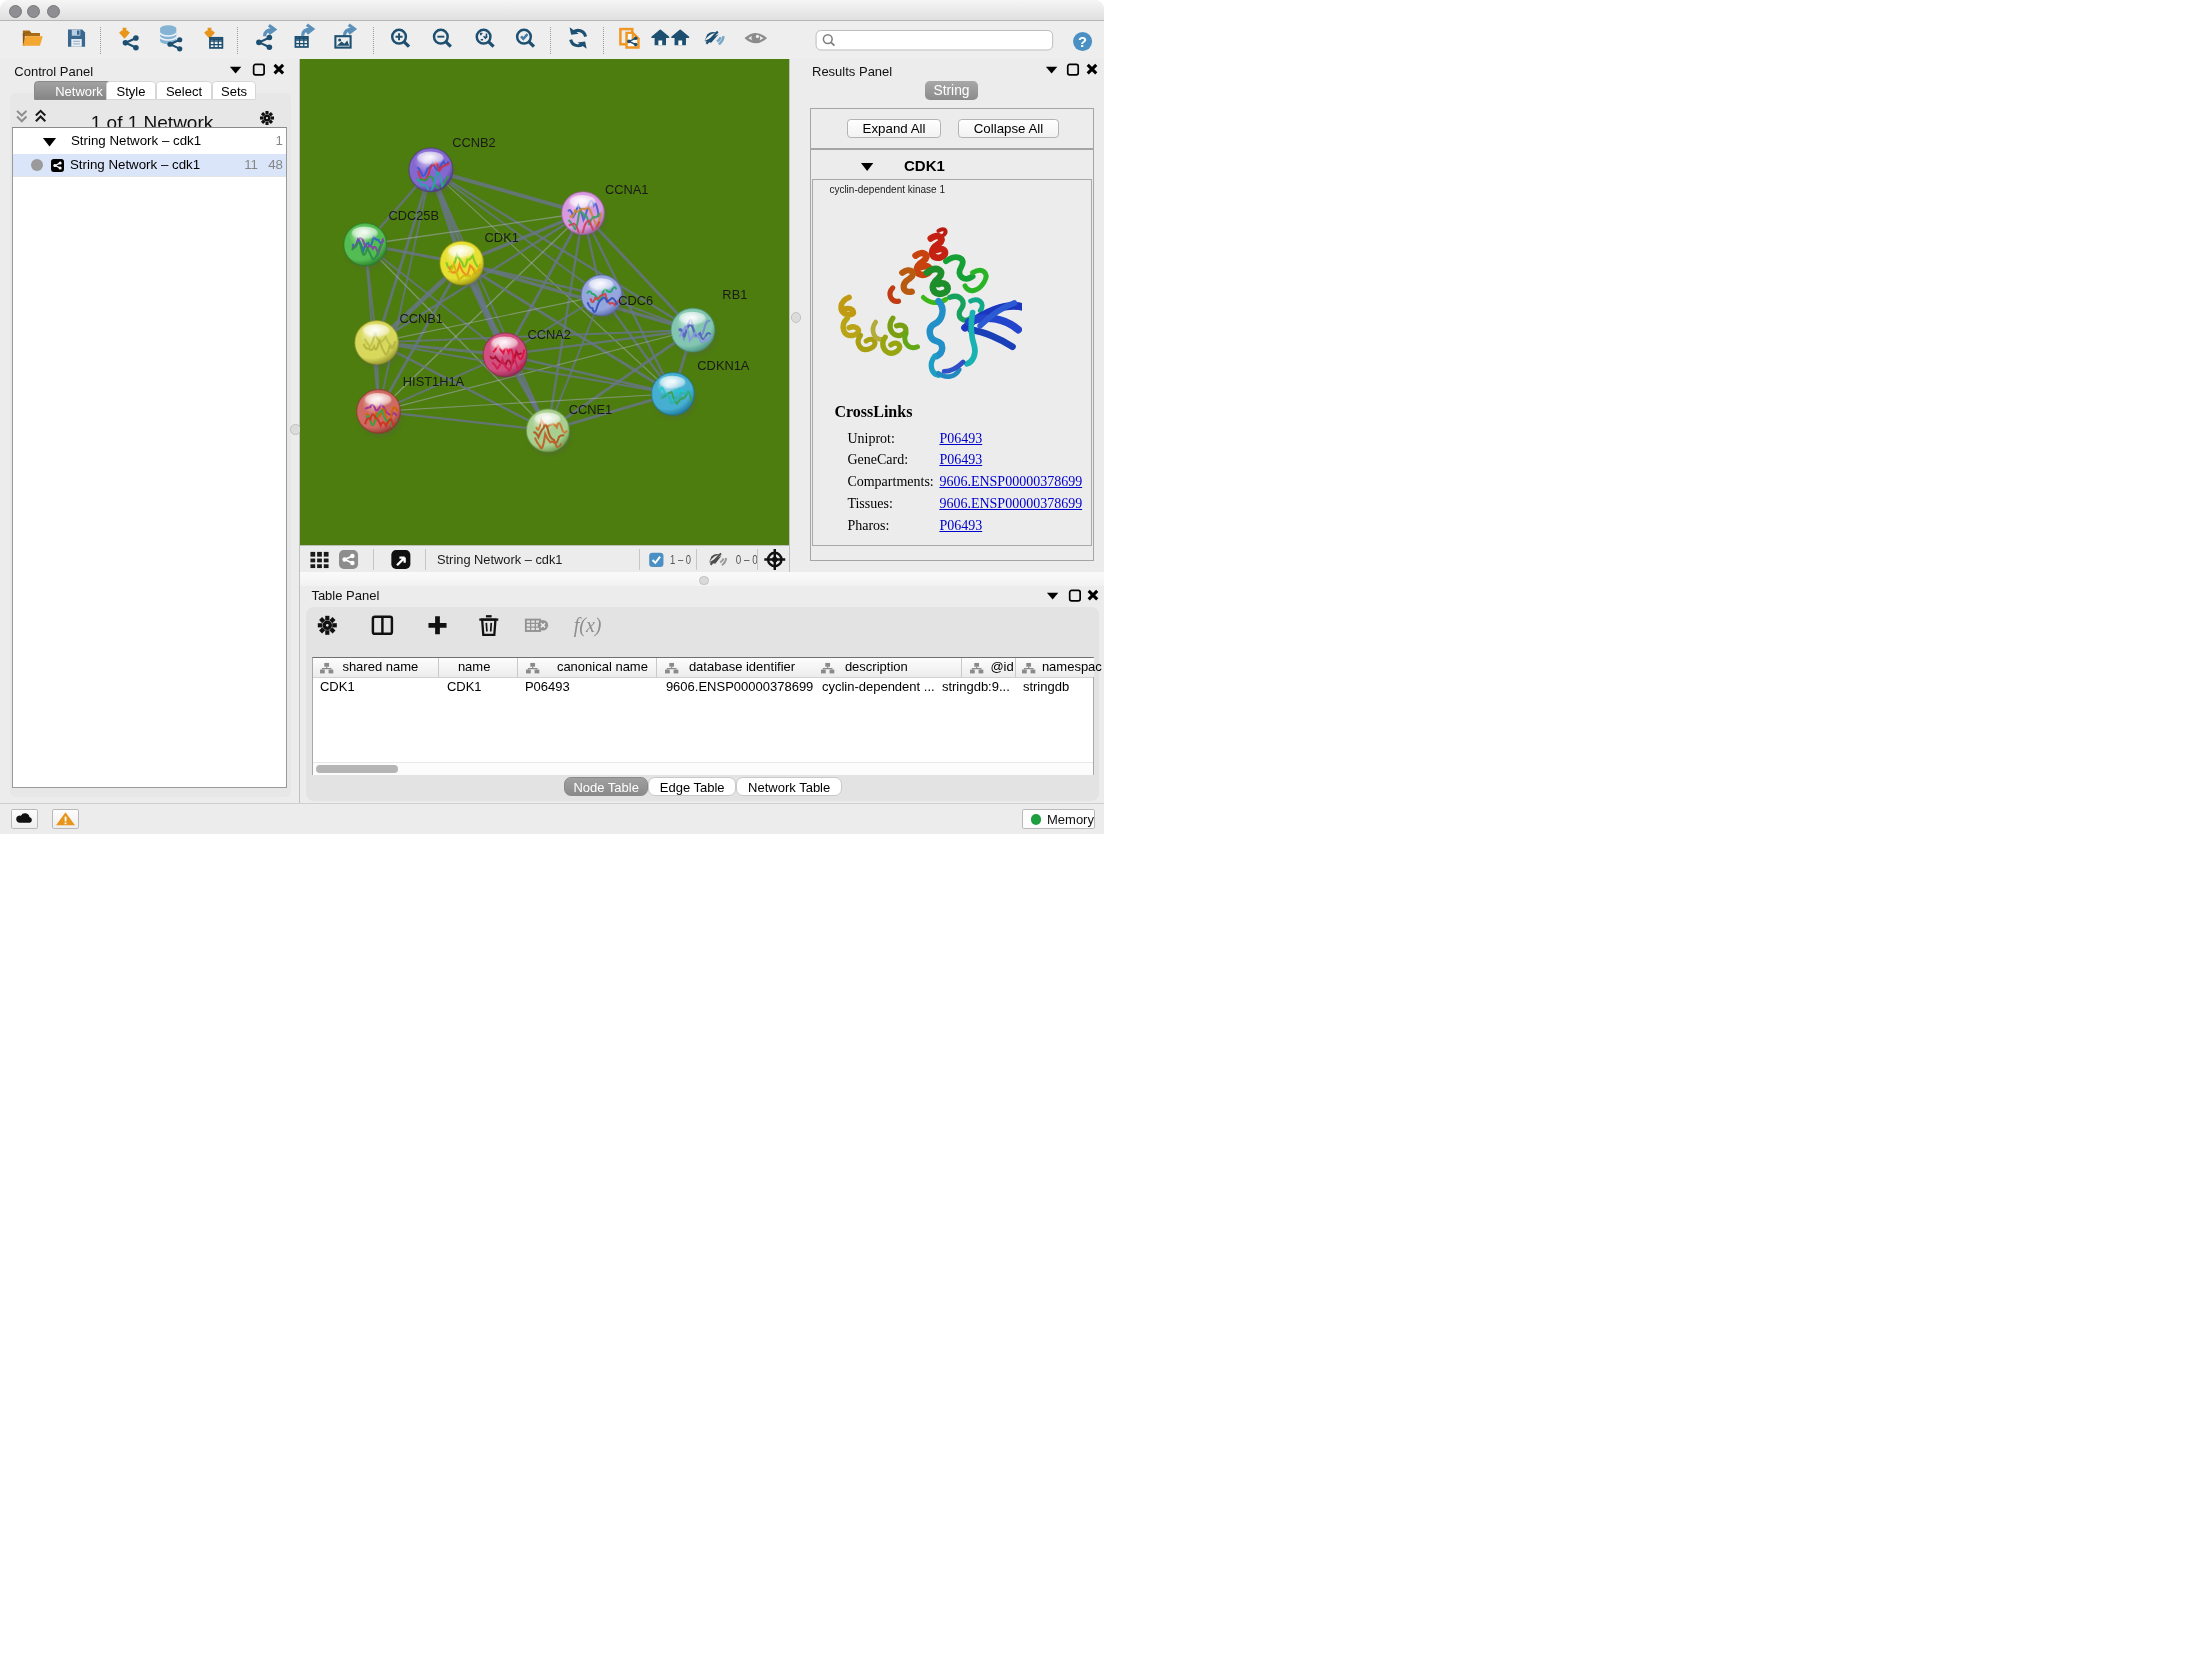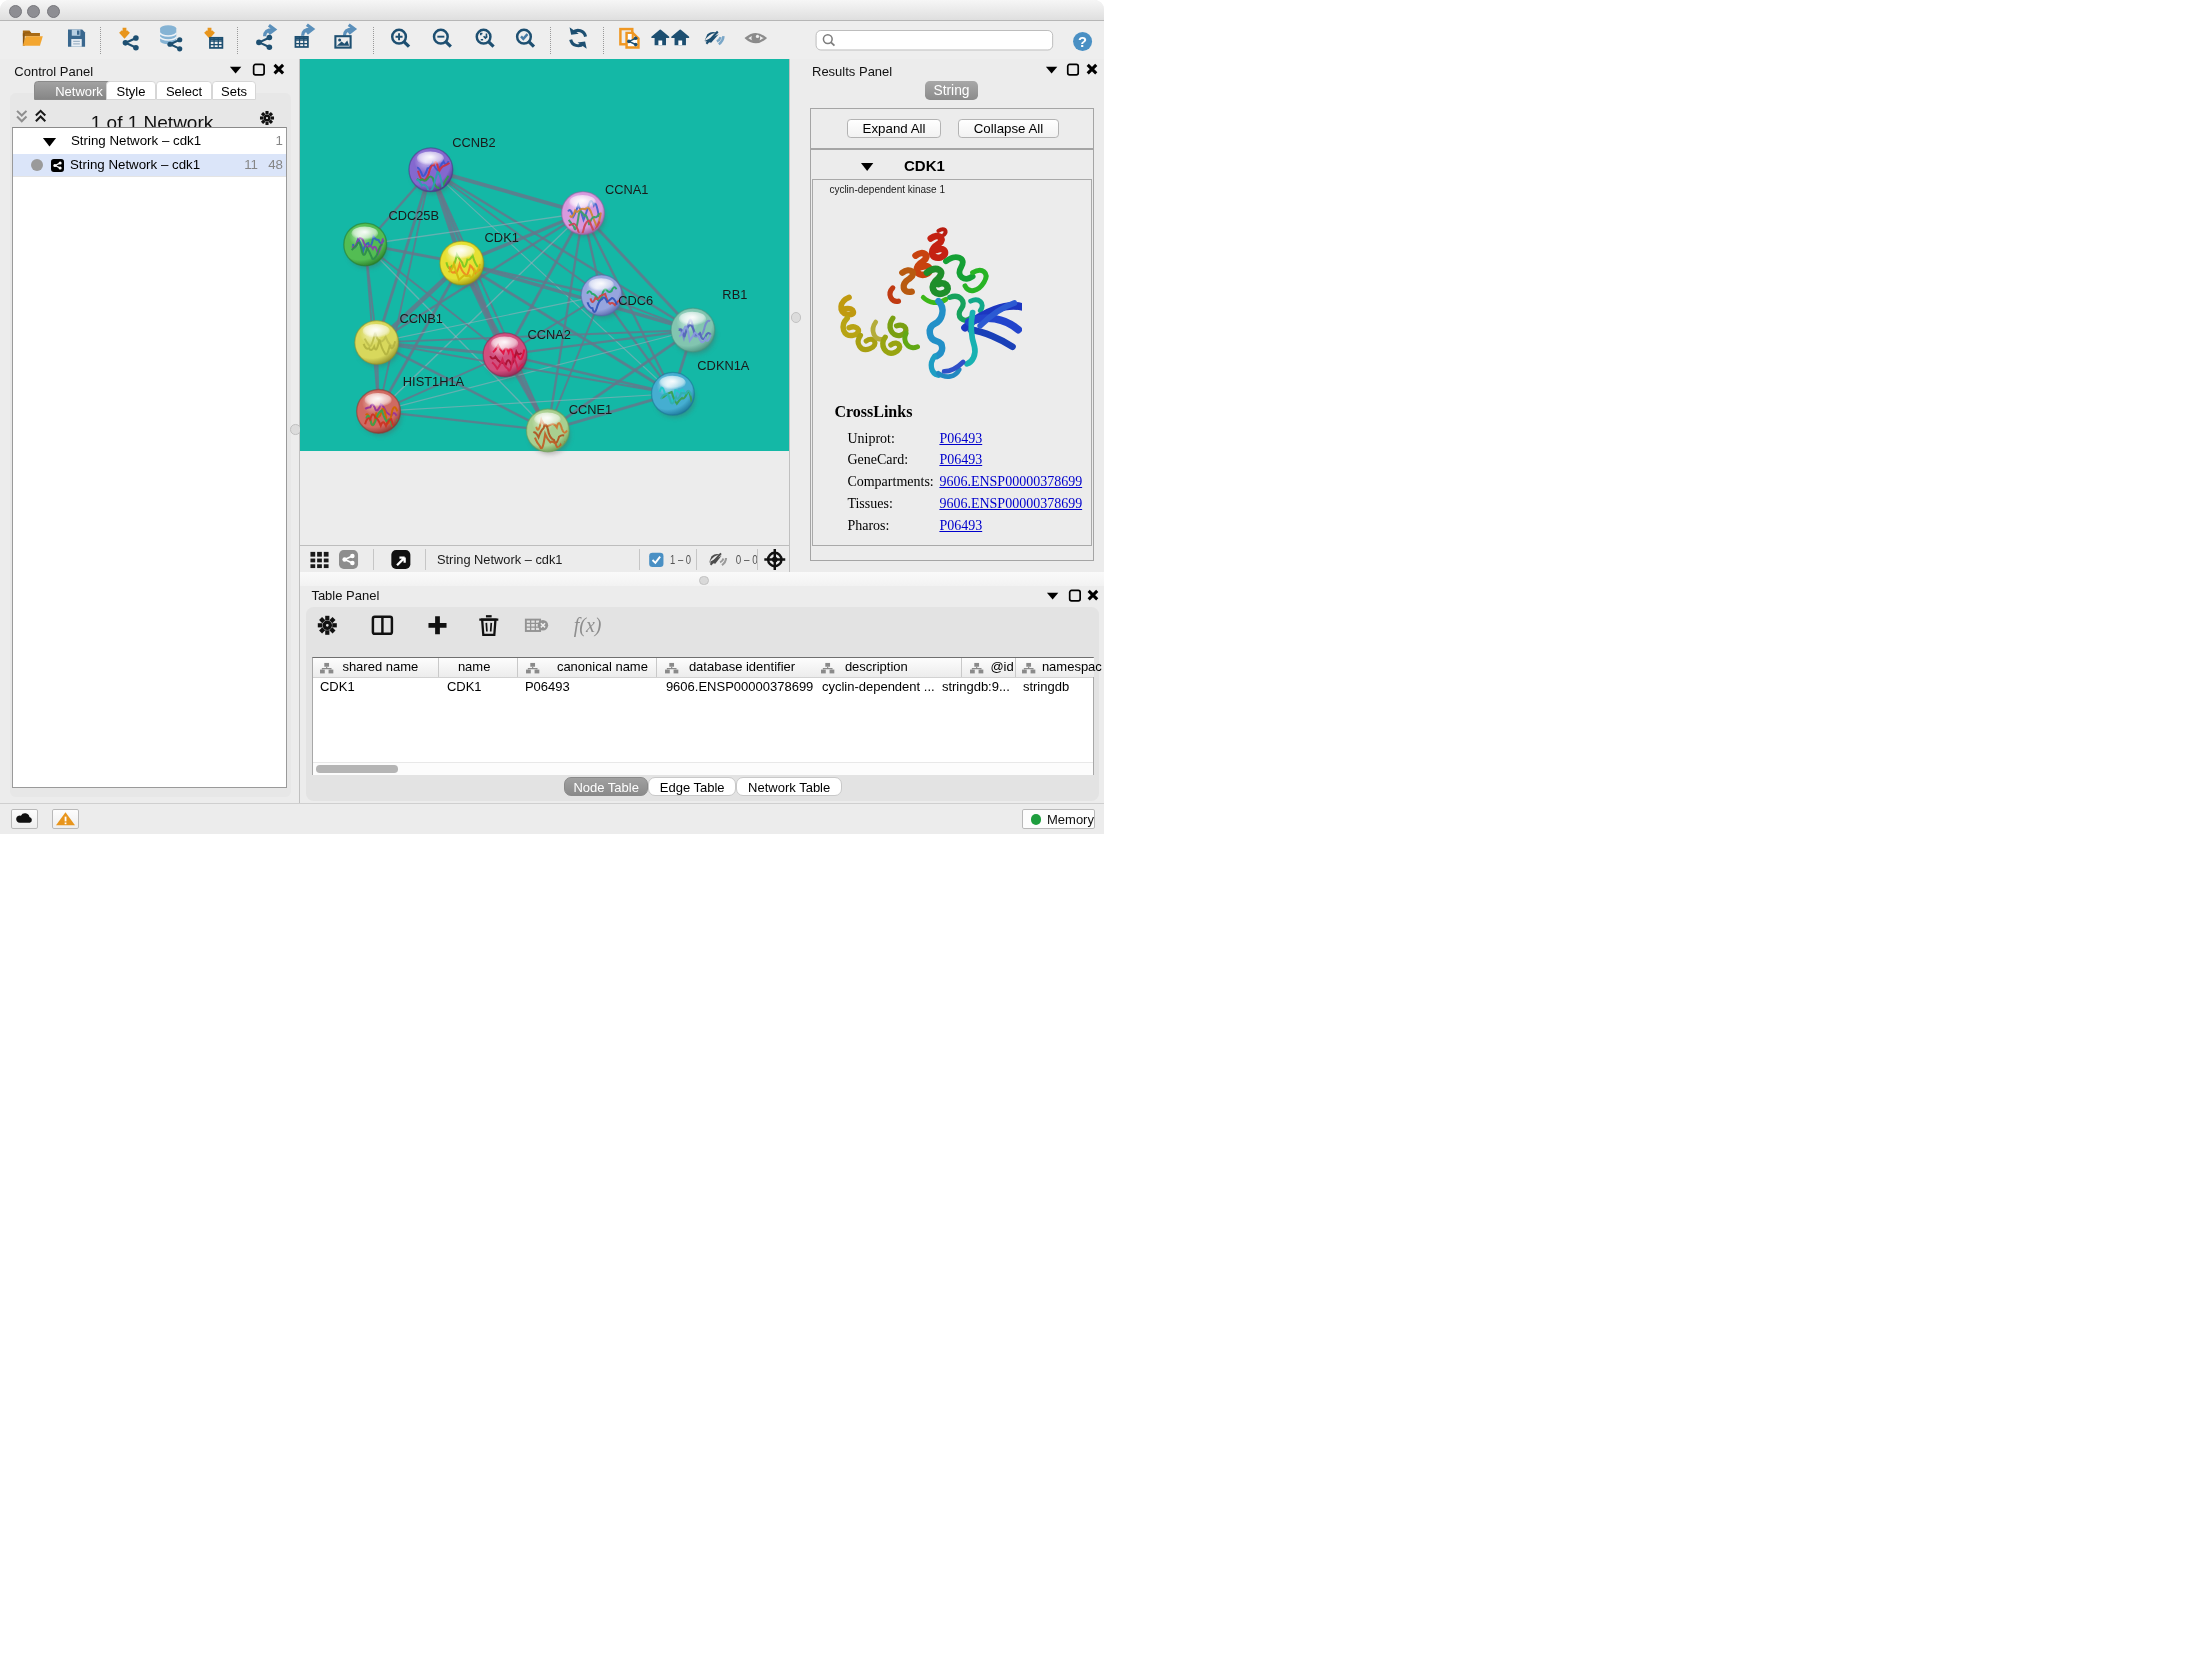--- a/index.html
+++ b/index.html
@@ -28,21 +28,21 @@
      font-size:13px;background:#fff;color:#000;border:1px solid #d6d6d6;
      border-radius:3.8px 3.8px 0 0;box-sizing:border-box;}
   .tabsel{background:linear-gradient(#a2a2a2,#868686);color:#fff;border-color:#8a8a8a;}
   #cp-inner{left:9.5px;top:34px;width:281px;height:704px;background:#e7e7e7;
      border-radius:5.7px;}
   #cp-list{left:12px;top:68px;width:275px;height:661px;background:#fff;
      border:1px solid #9a9a9a;border-top:1.4px solid #8a8a8a;box-sizing:border-box;}
   .row2{position:absolute;left:0;top:26px;width:100%;height:22px;background:#dbe5f9;
         border-bottom:1px solid #e4e4e4;}
   
-  #canvas{left:300px;top:59px;width:490px;height:392px;background:#14b8a6;}
+  #canvas{left:300px;top:59px;width:490px;height:598px;background:#4d7c0f;}
   #netstatus{left:300px;top:545px;width:490px;height:27px;background:#ececec;
      border-top:1px solid #bdbdbd;border-bottom:1px solid #bdbdbd;}
   .nssep{position:absolute;top:2.9px;height:21px;width:0;border-left:1px solid #c6c6c6;}
   
   #rightpanel{left:789px;top:59px;width:315px;height:527px;background:#ececec;
      border-left:1px solid #c0c0c0;}
   .resbox{position:absolute;border:1px solid #a5a5a5;background:#ececec;}
   .btn{position:absolute;background:linear-gradient(#ffffff,#f2f2f2);
      border:1px solid #b3b3b3;border-radius:3.8px;text-align:center;
      font-size:13.3px;color:#000;box-sizing:border-box;}

